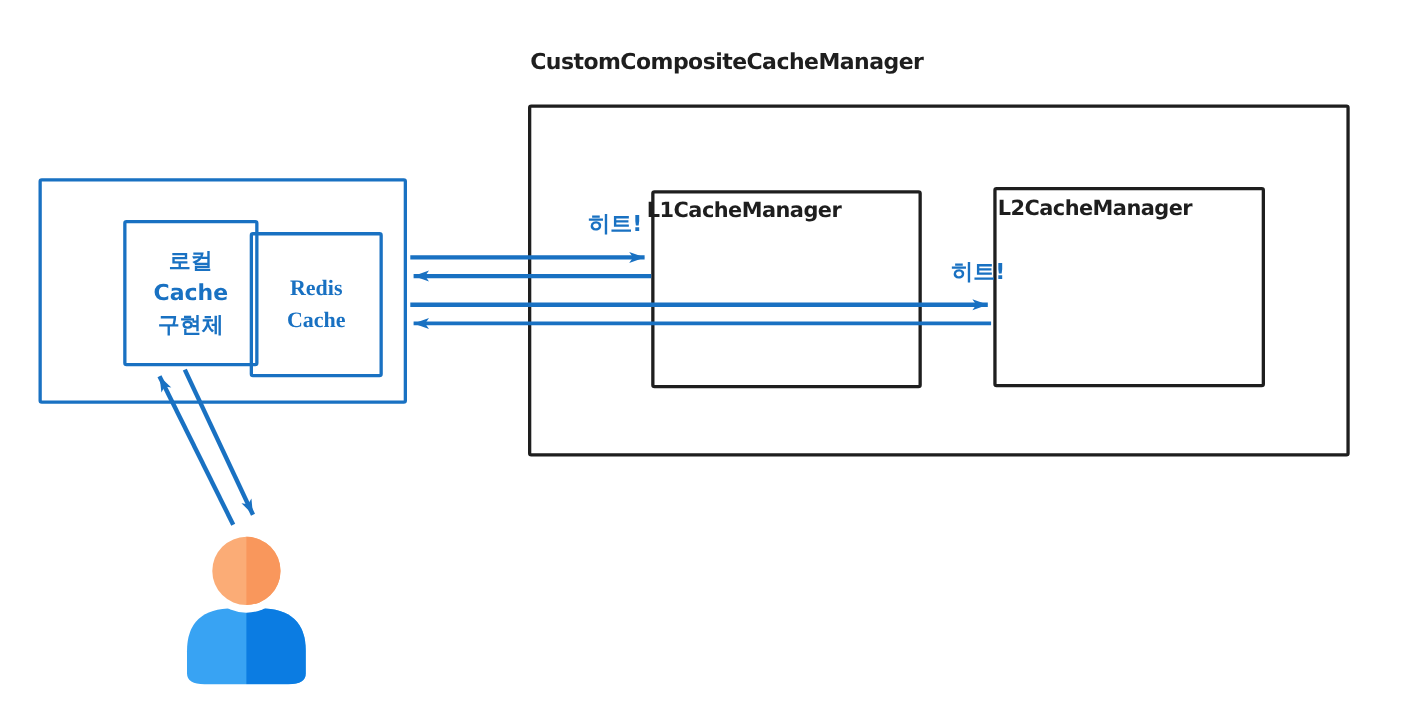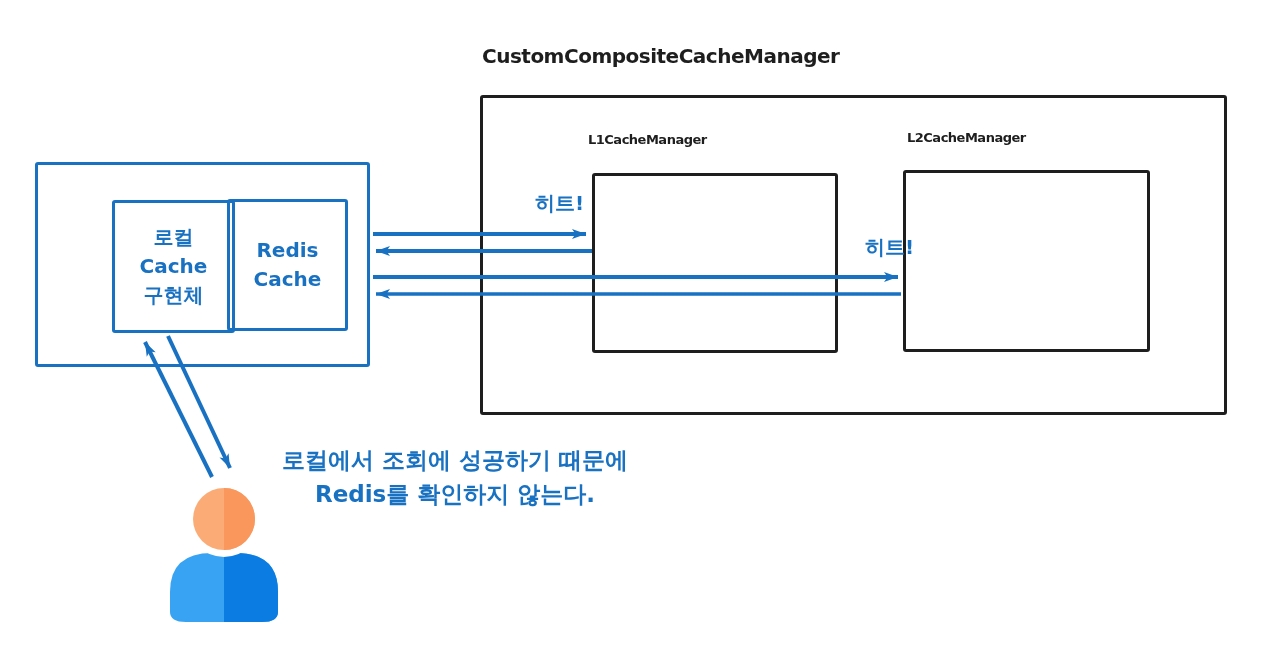--- a/index.html
+++ b/index.html
@@ -29,21 +29,21 @@
   }
   .label.blue{color:var(--blue);}
   .box{
     position:absolute;
     border:3px solid var(--black);
     border-radius:3px;
     background:transparent;
   }
   .box.blue{border-color:var(--blue);}
   .title{font-size:20px;}
-  .box-title{font-size:13px;}
+  .box-title{font-size:19px;margin-top:48px;}
   .cell-text{
     display:flex;flex-direction:column;
     align-items:center;justify-content:center;
     height:100%;width:100%;
     color:var(--blue);
     font-weight:600;
     font-size:20px;
     line-height:29px;
     text-align:center;
   }
@@ -92,35 +92,31 @@
   <div class="box blue" style="left:35px;top:162px;width:335px;height:205px;"></div>
 
   <div class="box blue" style="left:72px;top:200px;width:123px;height:133px;margin-left:40px;">
     <div class="cell-text">
       <span>로컬</span>
       <span>Cache</span>
       <span>구현체</span>
     </div>
   </div>
 
-  <div class="box blue" style="left:227px;top:199px;width:121px;height:132px;">
+  <div class="box blue" style="left:227px;top:211px;width:121px;height:132px;font-family:Liberation Serif, serif;">
     <div class="cell-text">
       <span>Redis</span>
       <span>Cache</span>
     </div>
   </div>
 
   <div class="hit" style="left:504px;top:190px;">히트!</div>
 
   <div class="hit" style="left:834px;top:234px;">히트!</div>
 
-  <div class="annotation">
-    <div>로컬에서 조회에 성공하기 때문에</div>
-    <div>Redis를 확인하지 않는다.</div>
-  </div>
 
   <svg class="overlay" viewBox="0 0 1275 656">
     <defs>
       <marker id="arrowhead" viewBox="0 0 16 12" refX="15" refY="6" markerWidth="16" markerHeight="12" markerUnits="userSpaceOnUse" orient="auto">
         <path d="M1,1 L15,6 L1,11 L4.5,6 Z" fill="var(--blue)"></path>
       </marker>
       <clipPath id="headClip">
           <circle cx="224" cy="519" r="31"></circle>
         </clipPath>
       <clipPath id="bodyClip">

